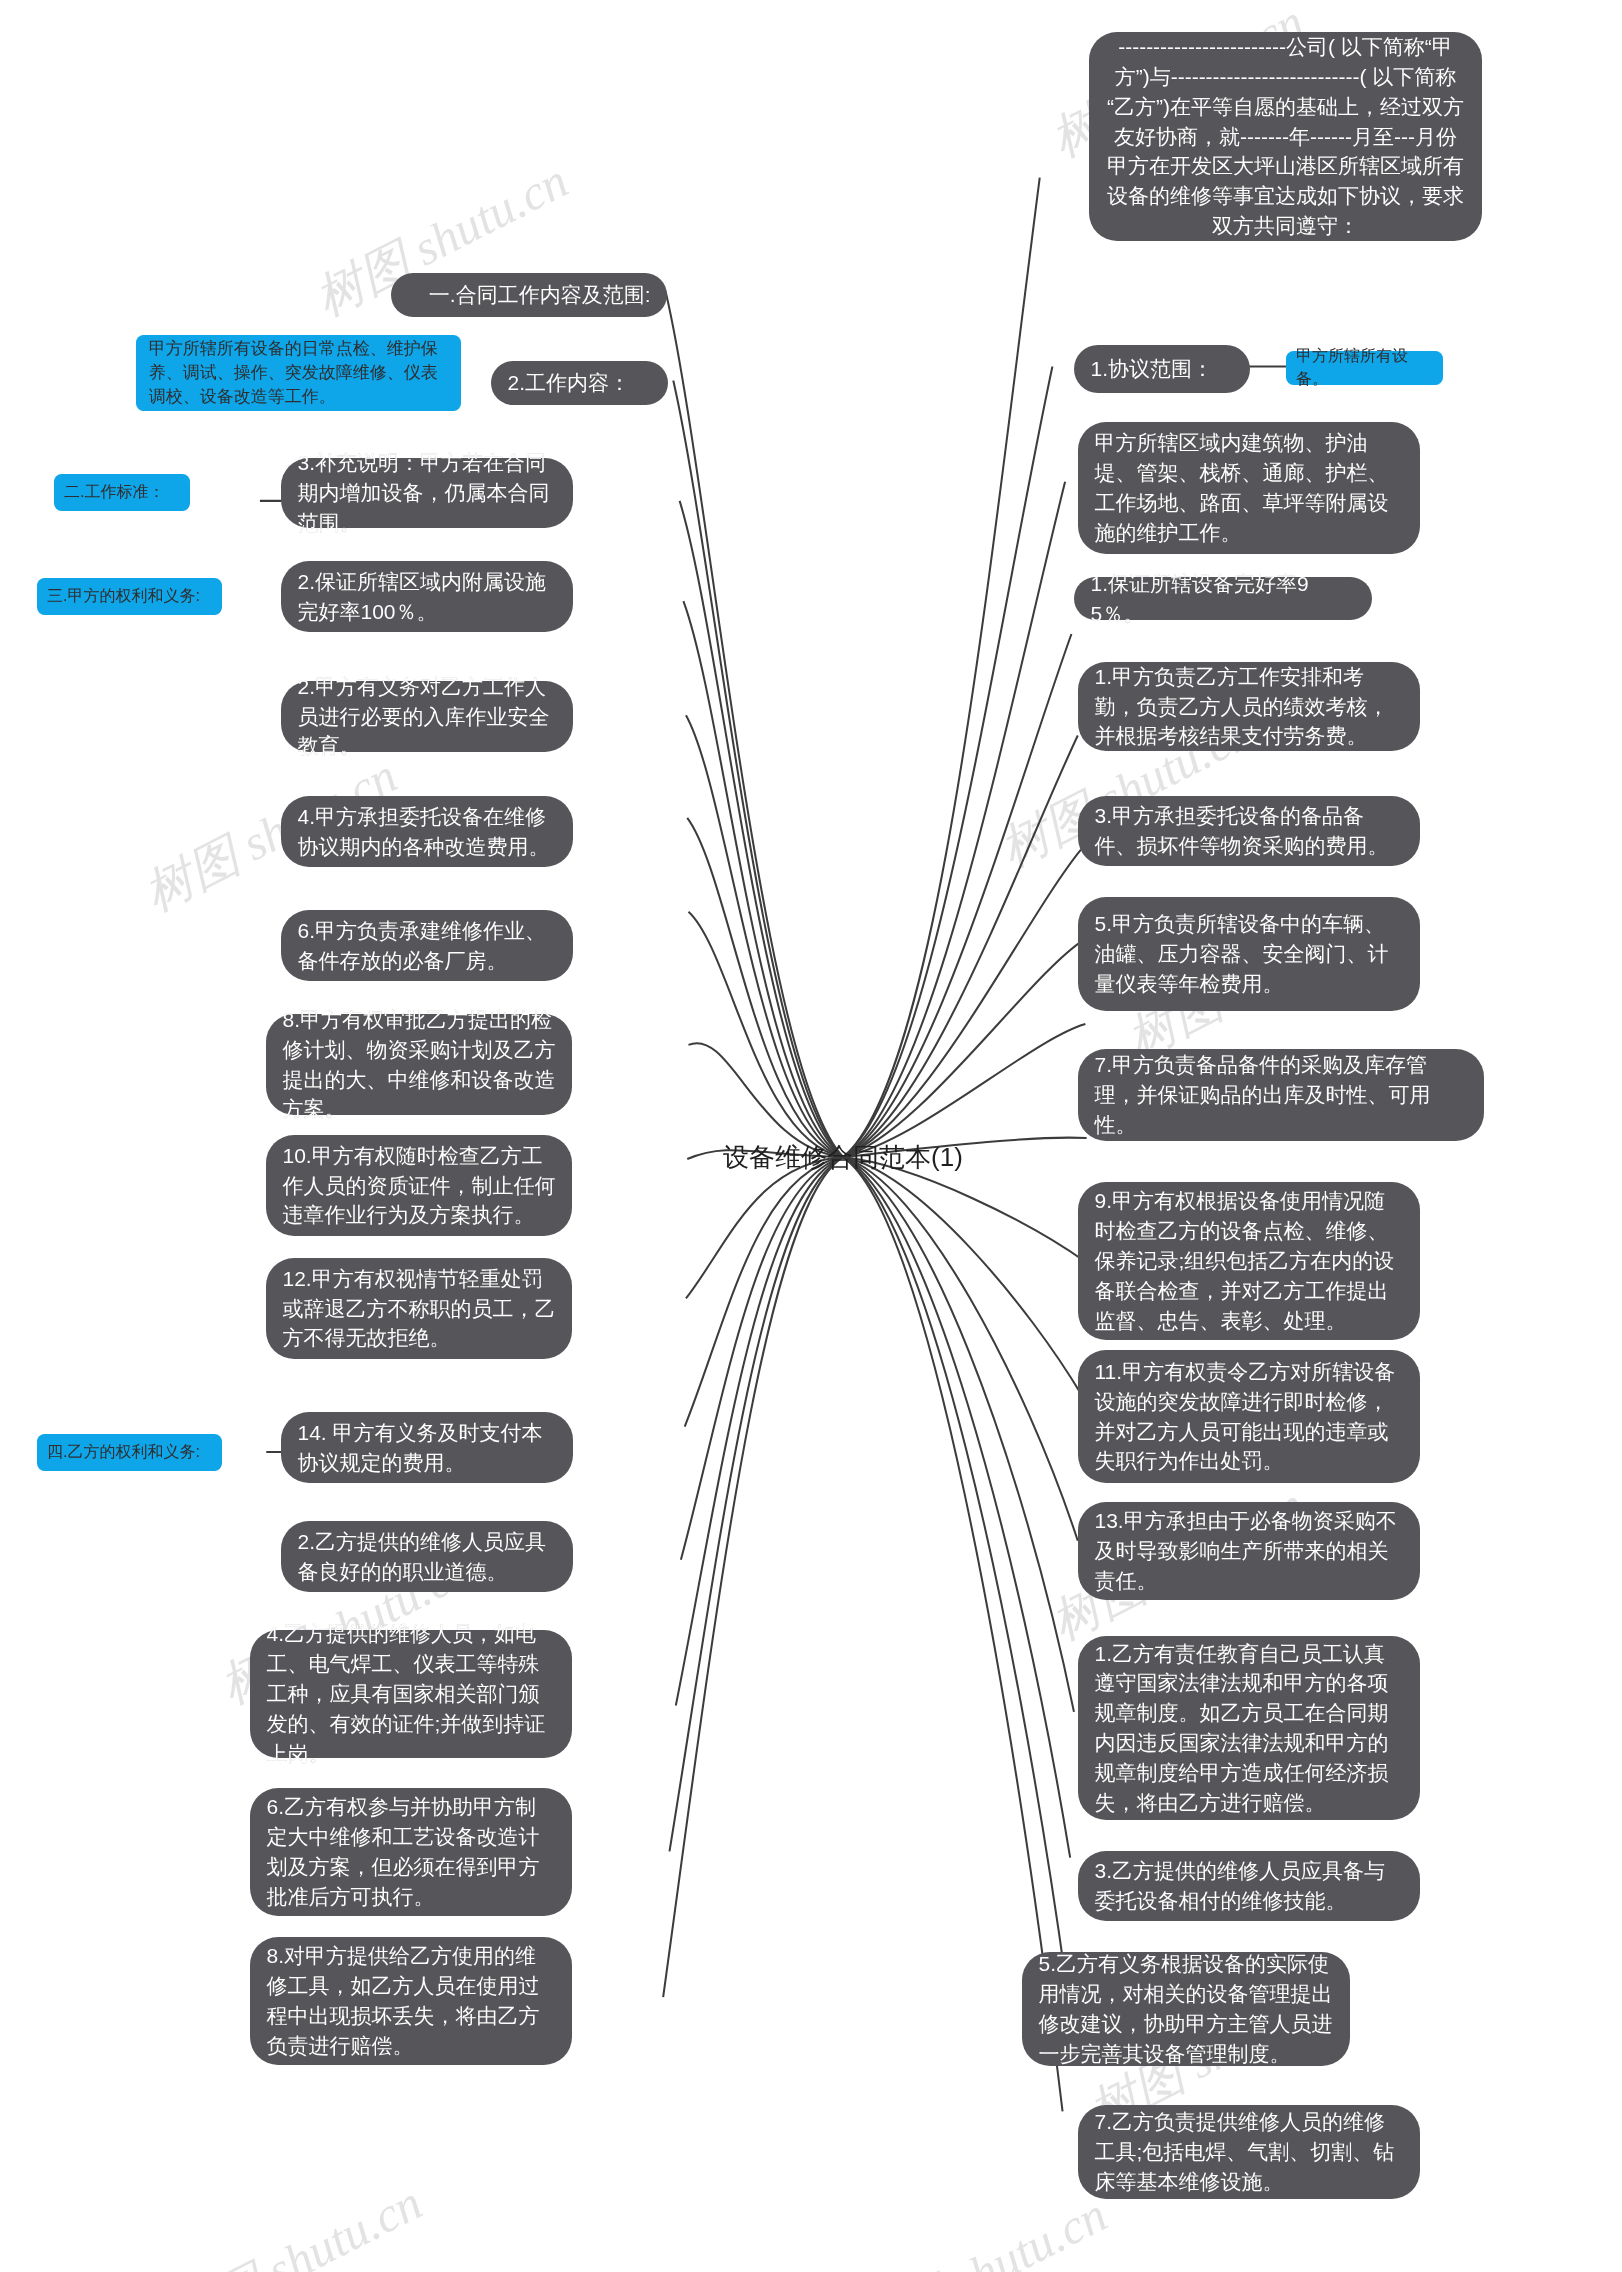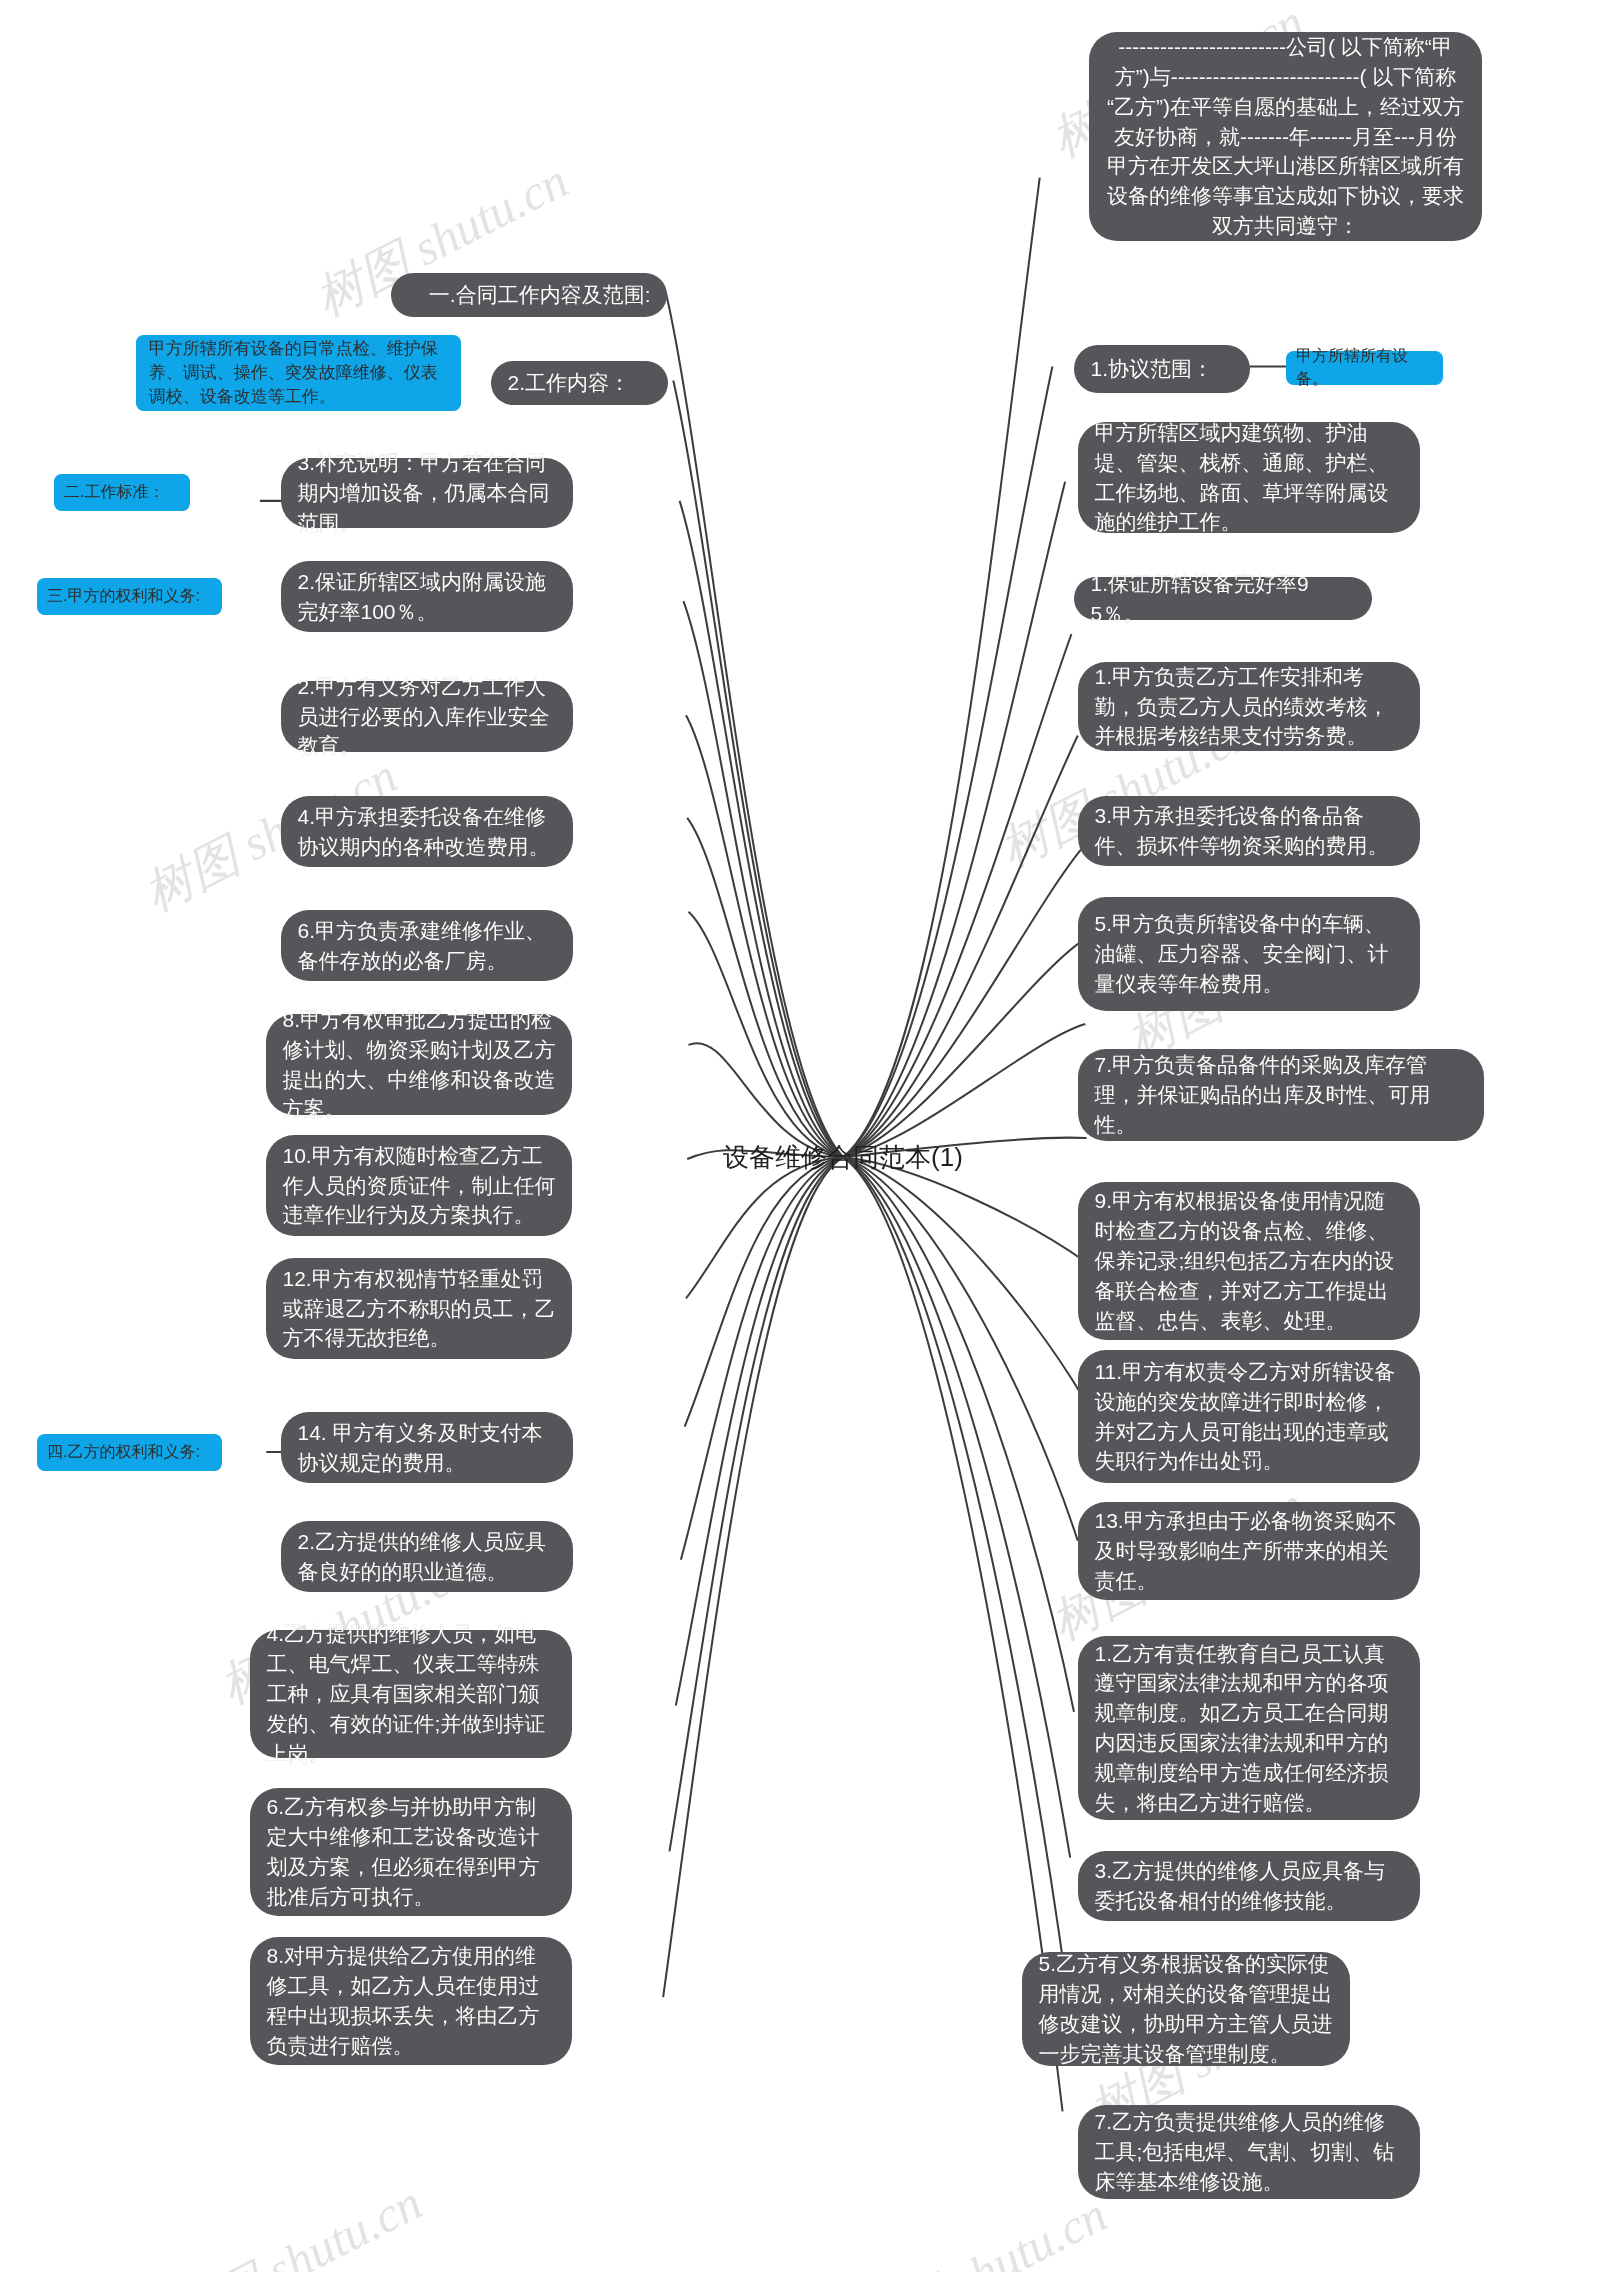--- a/index.html
+++ b/index.html
@@ -150,21 +150,21 @@
   </div>
 
   <div class="node dark pill" style="left:1074px;top:345px;width:176px;height:48px;">
     <span class="txt">1.协议范围：</span>
   </div>
 
   <div class="node light small" style="left:1286px;top:351px;width:157px;height:34px;">
     <span class="txt">甲方所辖所有设备。</span>
   </div>
 
-  <div class="node dark" style="left:1078px;top:422px;width:342px;height:111px;">
+  <div class="node dark" style="left:1078px;top:422px;width:342px;height:132px;">
     <span class="txt">甲方所辖区域内建筑物、护油堤、管架、栈桥、通廊、护栏、工作场地、路面、草坪等附属设施的维护工作。</span>
   </div>
 
   <div class="node dark pill" style="left:1074px;top:577px;width:298px;height:43px;">
     <span class="txt">1.保证所辖设备完好率95％。</span>
   </div>
 
   <div class="node dark" style="left:1078px;top:662px;width:342px;height:89px;">
     <span class="txt">1.甲方负责乙方工作安排和考勤，负责乙方人员的绩效考核，并根据考核结果支付劳务费。</span>
   </div>

